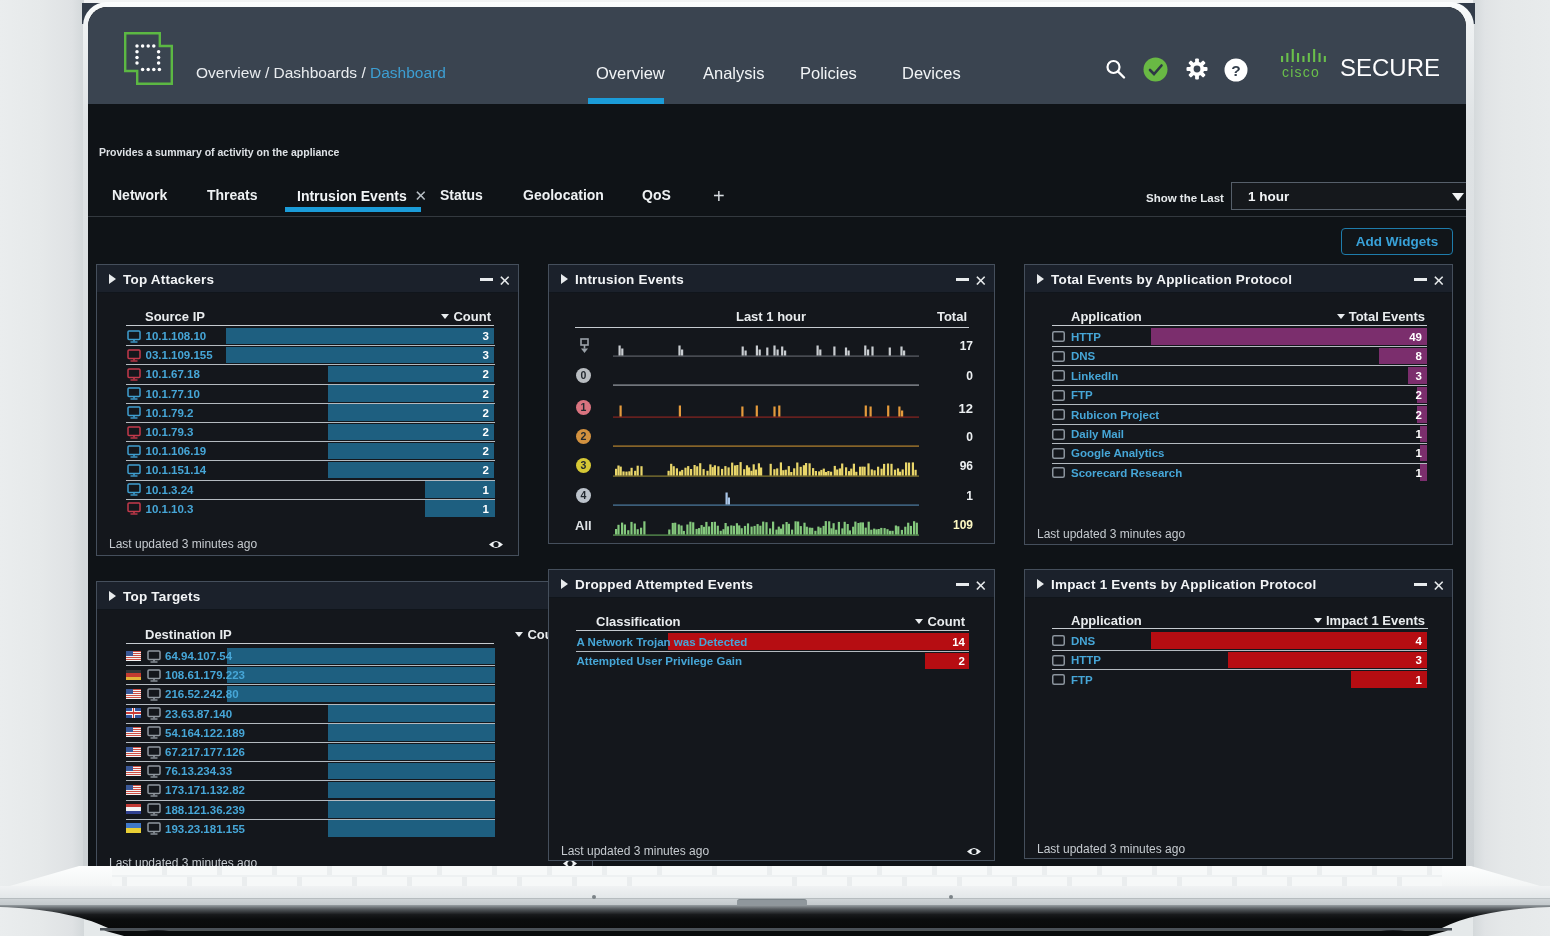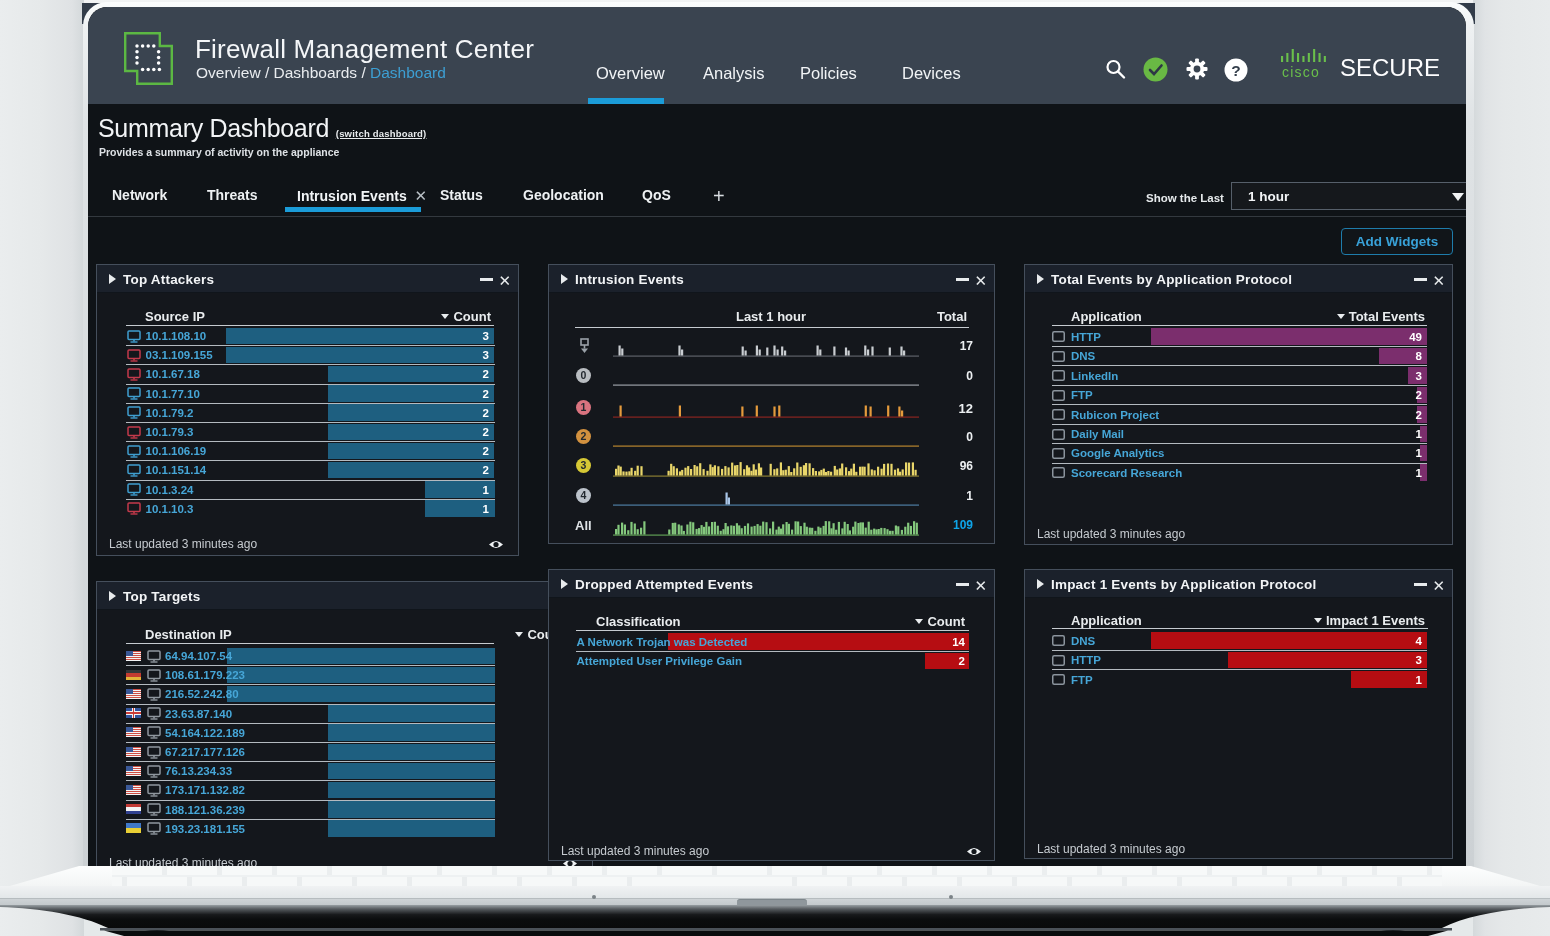--- a/index.html
+++ b/index.html
@@ -38,21 +38,20 @@
       <circle cx="24.2" cy="37.5" r="1.75" fill="#fff"></circle>
       <circle cx="29.8" cy="37.5" r="1.75" fill="#fff"></circle>
       <circle cx="35.4" cy="37.5" r="1.75" fill="#fff"></circle>
       <circle cx="13.0" cy="19.7" r="1.75" fill="#fff"></circle>
       <circle cx="34.6" cy="19.7" r="1.75" fill="#fff"></circle>
       <circle cx="13.0" cy="25.4" r="1.75" fill="#fff"></circle>
       <circle cx="34.6" cy="25.4" r="1.75" fill="#fff"></circle>
       <circle cx="13.0" cy="31.1" r="1.75" fill="#fff"></circle>
       <circle cx="34.6" cy="31.1" r="1.75" fill="#fff"></circle>
     </svg>
-<div class="abs" style="left:107px;top:27px;font-size:26px;color:#f4f6f8;letter-spacing:.2px">Firewall Management Center</div>
 <div class="abs" style="left:108px;top:57px;font-size:15.5px;color:#e9ecef">Overview / Dashboards / <span style="color:#3d9fd3">Dashboard</span></div>
 <div class="abs" style="left:508px;top:57px;font-size:16.5px;color:#f1f4f6">Overview</div>
 <div class="abs" style="left:615px;top:57px;font-size:16.5px;color:#f1f4f6">Analysis</div>
 <div class="abs" style="left:712px;top:57px;font-size:16.5px;color:#f1f4f6">Policies</div>
 <div class="abs" style="left:814px;top:57px;font-size:16.5px;color:#f1f4f6">Devices</div>
 <div class="abs" style="left:500px;top:91px;width:76px;height:6px;background:#1b9cd8"></div>
 <svg class="abs" style="left:1016px;top:51px" width="24" height="24" viewBox="0 0 24 24">
 <circle cx="9.5" cy="9" r="6" fill="none" stroke="#fff" stroke-width="2.2"></circle>
 <line x1="14" y1="13.5" x2="20" y2="19.5" stroke="#fff" stroke-width="2.4" stroke-linecap="round"></line>
     </svg>
@@ -84,21 +83,20 @@
       <rect x="10.7" y="0" width="2.1" height="13" fill="#6abf4b"></rect>
       <rect x="16.0" y="4" width="2.1" height="9" fill="#6abf4b"></rect>
       <rect x="21.4" y="7" width="2.1" height="6" fill="#6abf4b"></rect>
       <rect x="26.8" y="4" width="2.1" height="9" fill="#6abf4b"></rect>
       <rect x="32.1" y="0" width="2.1" height="13" fill="#6abf4b"></rect>
       <rect x="37.5" y="4" width="2.1" height="9" fill="#6abf4b"></rect>
       <rect x="42.8" y="7" width="2.1" height="6" fill="#6abf4b"></rect>
     </svg>
 <div class="abs" style="left:1194px;top:56.5px;font-size:14px;font-weight:normal;color:#6abf4b;letter-spacing:1.2px">cisco</div>
 <div class="abs" style="left:1252px;top:47px;font-size:24px;color:#fdfdfe;letter-spacing:0px">SECURE</div>
-<div class="abs" style="left:10px;top:107px;font-size:25px;color:#f2f4f6;letter-spacing:-0.3px">Summary Dashboard <span style="letter-spacing:0;font-size:9.5px;font-weight:bold;text-decoration:underline;color:#e9ecee;letter-spacing:.2px">(switch dashboard)</span></div>
 <div class="abs" style="left:11px;top:139px;font-size:10.5px;font-weight:bold;color:#dde1e5;letter-spacing:0px">Provides a summary of activity on the appliance</div>
 <div class="abs" style="left:24px;top:180px;font-size:14px;font-weight:bold;color:#eef1f3">Network</div>
 <div class="abs" style="left:119px;top:180px;font-size:14px;font-weight:bold;color:#eef1f3">Threats</div>
 <div class="abs" style="left:352px;top:180px;font-size:14px;font-weight:bold;color:#eef1f3">Status</div>
 <div class="abs" style="left:435px;top:180px;font-size:14px;font-weight:bold;color:#eef1f3">Geolocation</div>
 <div class="abs" style="left:554px;top:180px;font-size:14px;font-weight:bold;color:#eef1f3">QoS</div>
 <div class="abs" style="left:209px;top:180px;font-size:14px;font-weight:bold;color:#f2f5f7">Intrusion Events&nbsp;&nbsp;<span style="font-weight:400;color:#b9c0c6;font-size:15px">✕</span></div>
 <div class="abs" style="left:197px;top:200px;width:136px;height:5px;background:#1b9cd8"></div>
 <div class="abs" style="left:625px;top:178px;font-size:20px;font-weight:400;color:#d7dce0">+</div>
 <div class="abs" style="left:1058px;top:185px;font-size:11.5px;font-weight:bold;color:#e6eaec">Show the Last</div>
@@ -839,21 +837,21 @@
           <rect x="284.2" y="8.3" width="2.2" height="8.2" fill="#84c87d"></rect>
           <rect x="287.8" y="11.9" width="2.2" height="4.6" fill="#84c87d"></rect>
           <rect x="291.2" y="8.7" width="2.2" height="7.8" fill="#84c87d"></rect>
           <rect x="294.1" y="4.7" width="2.2" height="11.8" fill="#84c87d"></rect>
           <rect x="296.8" y="7.9" width="2.2" height="8.6" fill="#84c87d"></rect>
           <rect x="300.0" y="3.2" width="2.2" height="13.3" fill="#84c87d"></rect>
           <rect x="302.7" y="4.7" width="2.2" height="11.8" fill="#84c87d"></rect>
         </svg>
       </div>
 <div class="abs" style="left:26px;top:253px;font-size:13px;font-weight:bold;color:#dfe3e6">All</div>
-<div class="cnt" style="right:21px;top:253px;color:#0ea5e9;font-size:12px">109</div>
+<div class="cnt" style="right:21px;top:253px;color:#fef9c3;font-size:12px">109</div>
 </div>
 </div>
 <svg class="abs" style="left:0;top:858px" width="1550" height="34" viewBox="0 0 1550 34">
 <defs>
       <linearGradient id="deck" x1="0" y1="0" x2="0" y2="1">
 <stop offset="0" stop-color="#fdfefe"></stop>
         <stop offset="0.7" stop-color="#f4f6f6"></stop>
         <stop offset="1" stop-color="#eef1f1"></stop>
       </linearGradient>
     </defs>

